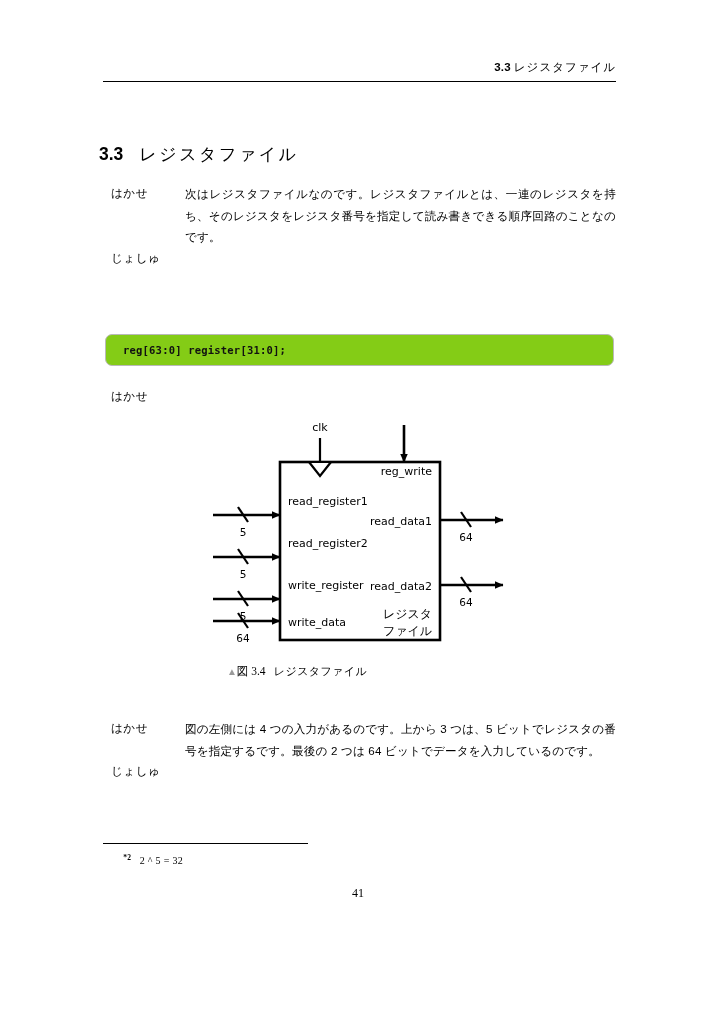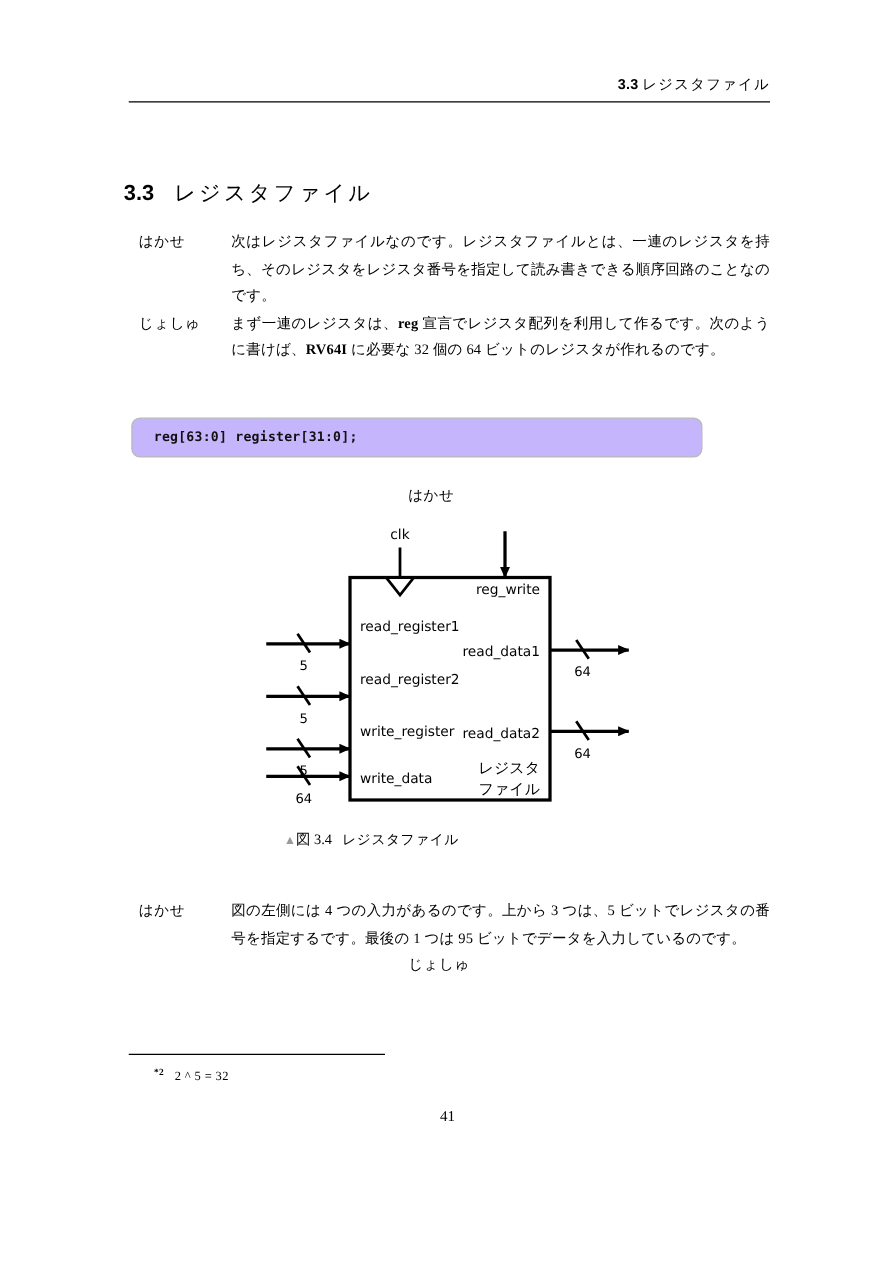--- a/index.html
+++ b/index.html
@@ -75,56 +75,55 @@
   
   .dialogue {
     position: absolute;
     left: 111px;
     width: 505px;
   }
   .turn {
     display: flex;
     align-items: flex-start;
     margin-bottom: 0px;
-    justify-content: center;
   }
   .speaker {
     width: 74px;
     flex: 0 0 74px;
     font-family: "DejaVu Serif", "Liberation Serif", serif;
     font-size: 11.6px;
     line-height: 21.5px;
     letter-spacing: 0.5px;
     white-space: nowrap;
   }
   .speech {
     flex: 1 1 auto;
-    font-family: Liberation Serif, serif;
+    font-family: Liberation Sans, sans-serif;
     font-size: 11.6px;
     line-height: 21.5px;
     text-align: justify;
     letter-spacing: 0.15px;
   }
   .speech b { font-weight: bold; }
   sup.fn {
     font-size: 7.5px;
     font-weight: bold;
     vertical-align: super;
     letter-spacing: 0;
   }
 
   
   .codebox {
     position: absolute;
     left: 105px;
     top: 334px;
-    width: 457px;
+    width: 509px;
     height: 32px;
     box-sizing: border-box;
-    background: #c4b5fd;
+    background: #84cc16;
     border: 1px solid #b9b9b9;
     border-radius: 7px;
   }
   .codebox .code {
     position: absolute;
     left: 17px;
     top: 9px;
     font-family: "DejaVu Sans Mono", "Liberation Mono", monospace;
     font-size: 10.5px;
     font-weight: bold;
@@ -233,21 +232,20 @@
     <span class="snum">3.3</span><span class="stitle">レジスタファイル</span>
   </div>
 
   <div class="dialogue" style="top:183px;">
     <div class="turn">
       <div class="speaker">はかせ</div>
       <div class="speech">次はレジスタファイルなのです。レジスタファイルとは、一連のレジスタを持ち、そのレジスタをレジスタ番号を指定して読み書きできる順序回路のことなのです。</div>
     </div>
     <div class="turn">
       <div class="speaker">じょしゅ</div>
-      <div class="speech"><span>まず一連のレジスタは、</span><b>reg</b><span> 宣言でレジスタ配列を利用して作るです。次のように書けば、</span><b>RV64I</b><span> に必要な 32 個の 64 ビットのレジスタが作れるのです。</span></div>
     </div>
   </div>
 
   <div class="codebox">
     <div class="code">reg[63:0] register[31:0];</div>
   </div>
 
   <div class="dialogue" style="top:386px;">
     <div class="turn">
       <div class="speaker">はかせ</div>
@@ -306,21 +304,21 @@
     </svg>
   </div>
 
   <div class="figcaption">
     <span class="tri">▲</span><span class="capnum">図 3.4</span>&nbsp;&nbsp;&nbsp;<span class="capjp">レジスタファイル</span>
   </div>
 
   <div class="dialogue" style="top:718px;">
     <div class="turn">
       <div class="speaker">はかせ</div>
-      <div class="speech">図の左側には 4 つの入力があるのです。上から 3 つは、5 ビットでレジスタの番号を指定するです。最後の 1 つは 95 ビットでデータを入力しているのです。</div>
+      <div class="speech">図の左側には 4 つの入力があるのです。上から 3 つは、5 ビットでレジスタの番号を指定するです。最後の 2 つは 64 ビットでデータを入力しているのです。</div>
     </div>
     <div class="turn">
       <div class="speaker">じょしゅ</div>
     </div>
   </div>
 
   <div class="fn-rule"></div>
   <div class="footnote">
     <span class="mark">*2</span>&nbsp;&nbsp;&nbsp;<span>2 ^ 5 = 32</span>
   </div>

